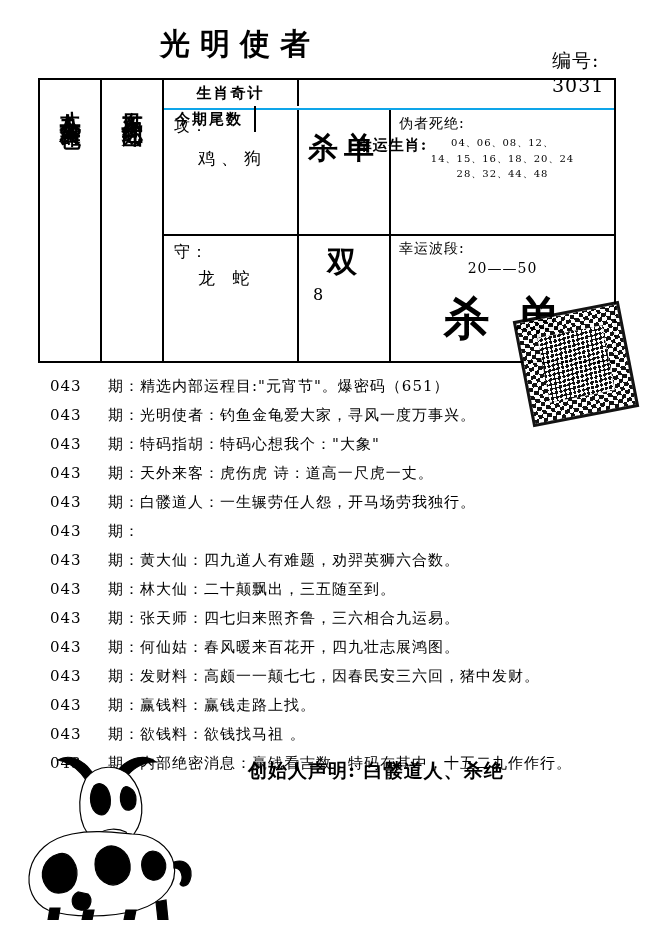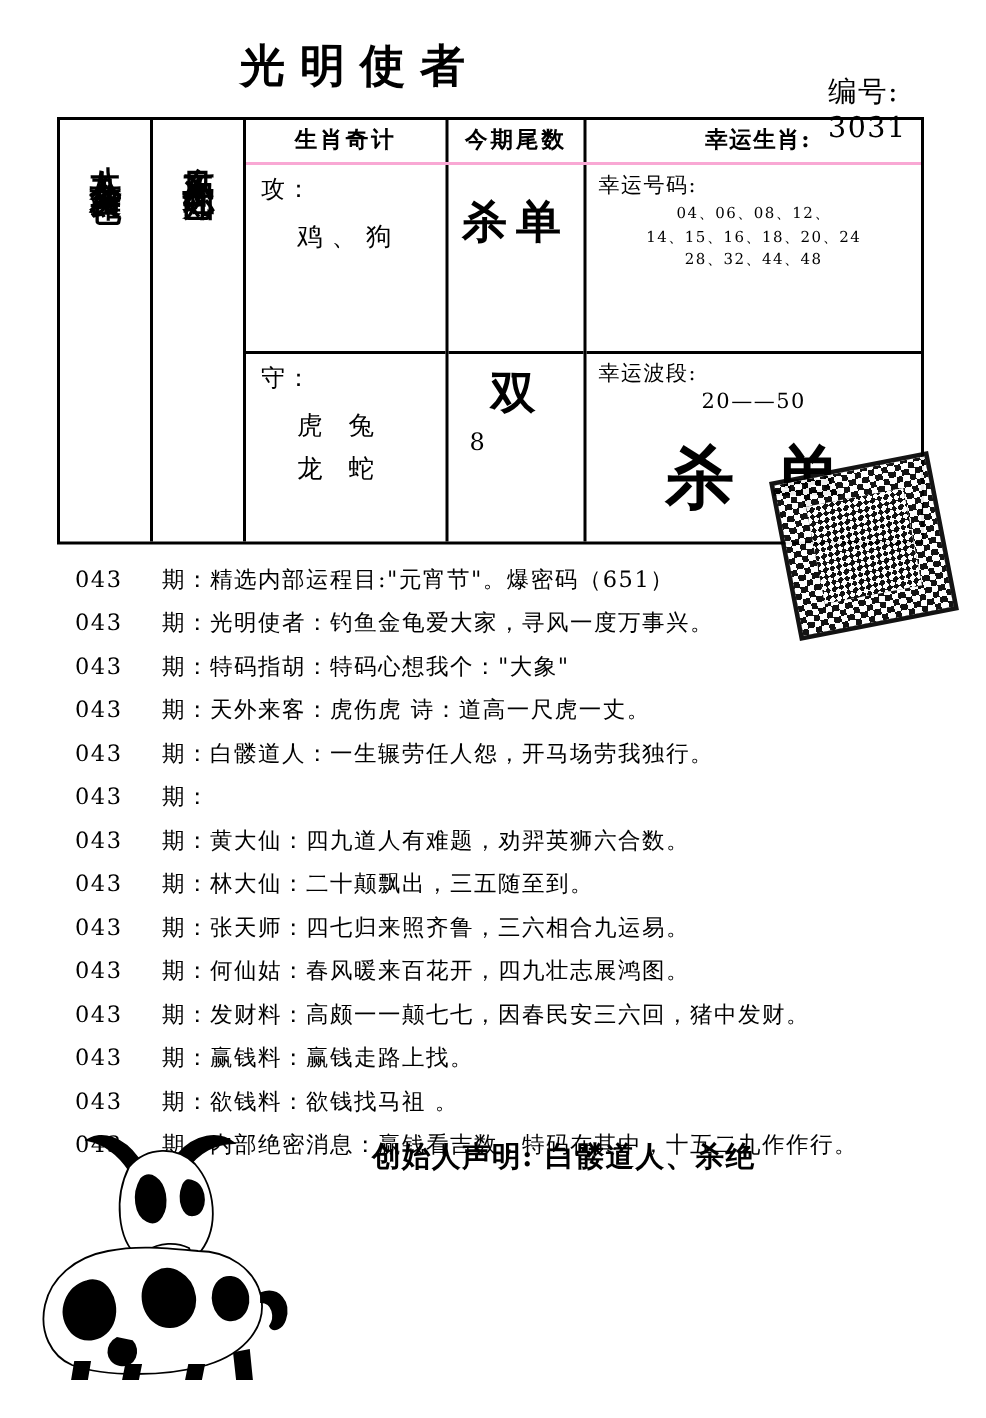--- a/index.html
+++ b/index.html
@@ -72,21 +72,22 @@
     font-weight: bold;
   }
   .col-rest {
     flex: 1;
     display: flex;
     flex-direction: column;
   }
   .row-head {
     height: 28px;
     display: flex;
-    border-bottom: 2px solid #f9a8d4;
+    border-bottom: 2px solid #0ea5e9;
+    flex-direction: column;
   }
   .row-body {
     flex: 1;
     display: flex;
   }
   .cell {
     box-sizing: border-box;
     position: relative;
   }
   .c1 { width: 135px; border-right: 2px solid #000; }
@@ -287,38 +288,37 @@
 
       <div class="row-body">
 
         <div class="cell c1">
           <div class="subrow top" style="display:block;">
             <div class="gz-label">攻：</div>
             <div class="gz-animals">鸡、狗</div>
           </div>
           <div class="subrow" style="display:block;">
             <div class="gz-label">守：</div>
-            <div class="gz-animals">虎  兔</div>
             <div class="gz-animals" style="padding-top:2px;">龙  蛇</div>
           </div>
         </div>
 
         <div class="cell c2">
           <div class="subrow top" style="display:block;">
             <div class="weishu-big">杀单</div>
           </div>
           <div class="subrow" style="display:block;">
             <div class="weishu-big2">双</div>
             <div class="weishu-nums" style="padding-top:0;">8</div>
           </div>
         </div>
 
         <div class="cell c3">
           <div class="subrow top" style="display:block;">
-            <div class="lucky-title">幸运号码:</div>
+            <div class="lucky-title">伪者死绝:</div>
             <div class="lucky-nums">04、06、08、12、</div>
             <div class="lucky-nums" style="padding-top:0;">14、15、16、18、20、24</div>
             <div class="lucky-nums" style="padding-top:0;">28、32、44、48</div>
           </div>
           <div class="subrow" style="display:block;">
             <div class="wave-title">幸运波段:</div>
             <div class="wave-range">20——50</div>
             <div class="sd-huge">杀单</div>
           </div>
         </div>

